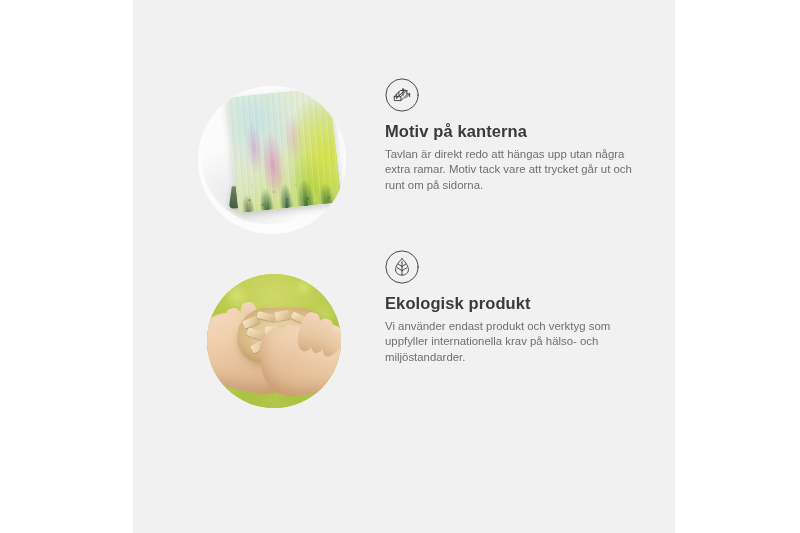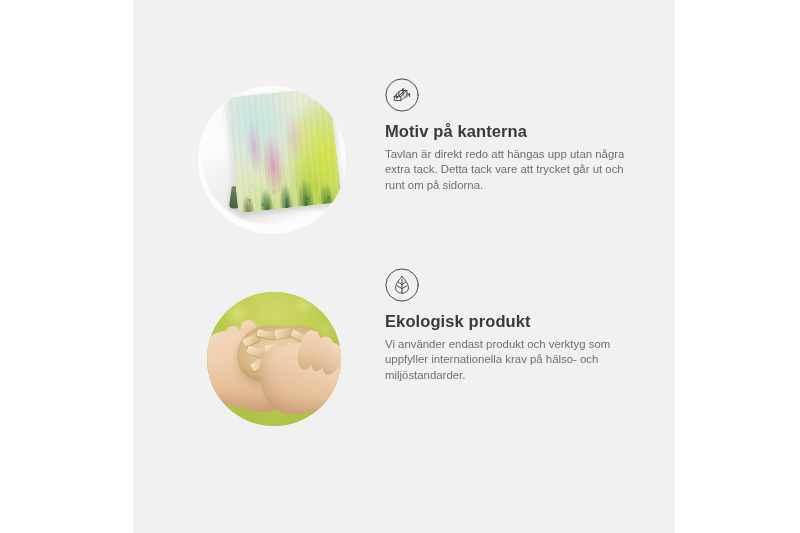--- a/index.html
+++ b/index.html
@@ -32,21 +32,21 @@
     background: #f1f1f1;
     padding-left: 8px;
   }
 
   
   .feature {
     position: absolute;
     display: block;
   }
   .feature-1 { left: 0px;  top: 78px;  width: 534px; height: 180px; }
-  .feature-2 { left: 0px;  top: 268px; width: 534px; height: 180px; }
+  .feature-2 { left: 0px;  top: 250px; width: 534px; height: 180px; }
 
   
   .media {
     position: absolute;
     border-radius: 50%;
     overflow: hidden;
   }
   .media-1 {
     left: 65px;
     top: 8px;
@@ -304,21 +304,21 @@
             <path d="M13.9 18.0 L19.9 12.4"></path>
             <path d="M18.1 17.2 L18.1 10.9"></path>
             <path d="M18.1 10.9 L16.2 12.9"></path>
             <path d="M18.1 10.9 L20.1 12.9"></path>
             <path d="M20.4 20.1 L24.6 15.9"></path>
             <path d="M24.6 15.9 L21.8 15.9"></path>
             <path d="M24.6 15.9 L24.6 18.7"></path>
           </svg>
         </div>
         <h2 class="headline">Motiv på kanterna</h2>
-        <p class="body-copy">Tavlan är direkt redo att hängas upp utan några extra tack. Detta tack vare att trycket går ut och runt om på sidorna.</p>
+        <p class="body-copy">Tavlan är direkt redo att hängas upp utan några extra ramar. Motiv tack vare att trycket går ut och runt om på sidorna.</p>
       </div>
     </div>
 
     <div class="feature feature-2">
 
       <div class="media media-2">
         <div class="eco-photo">
           <div class="eco-bokeh"></div>
           <div class="finger f4"></div>
           <div class="finger f5"></div>

